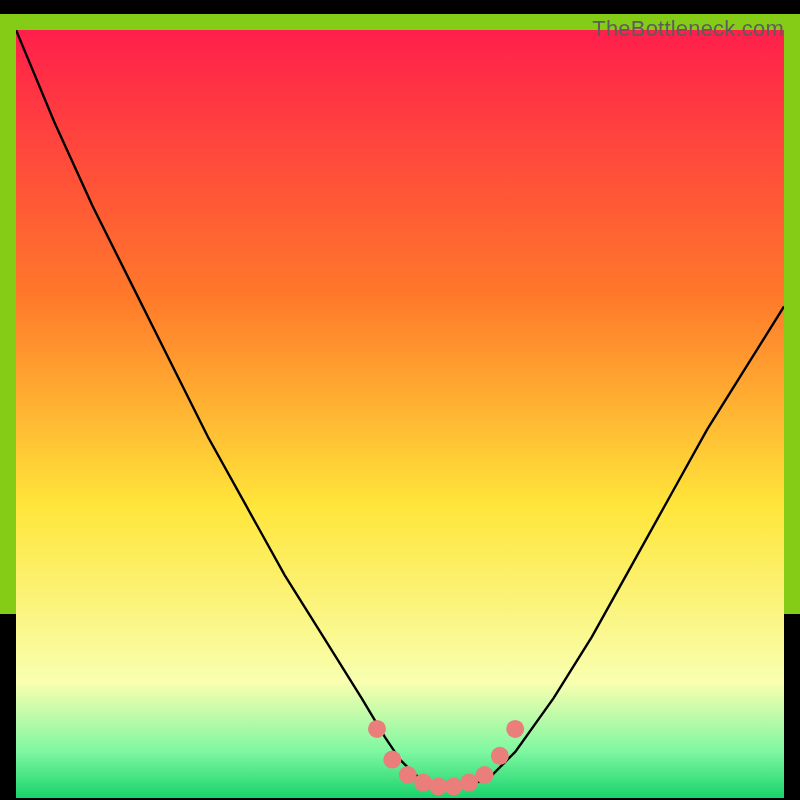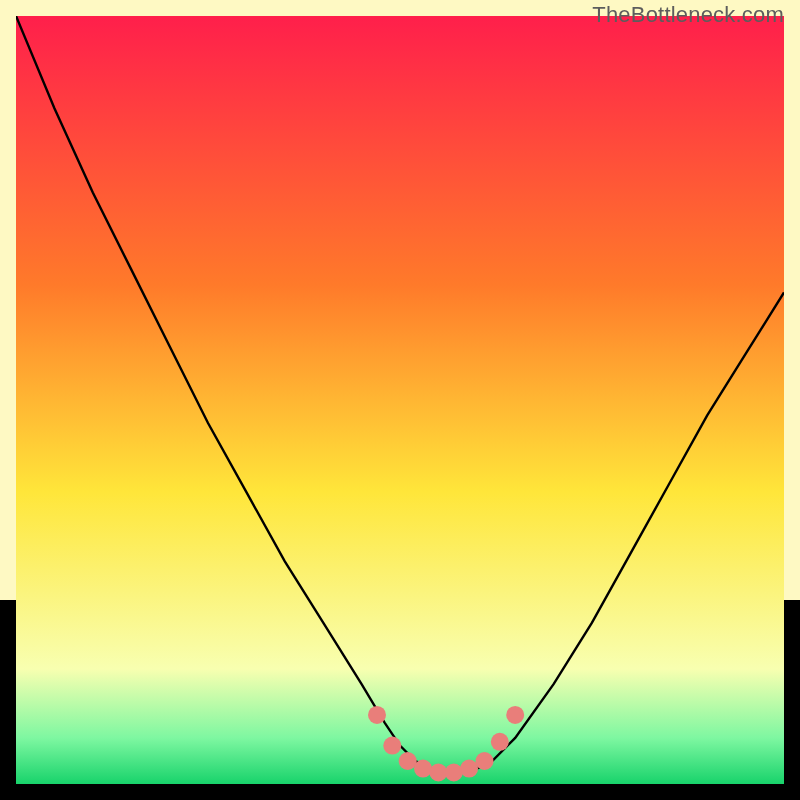--- a/index.html
+++ b/index.html
@@ -6,25 +6,25 @@
     margin: 0;
     padding: 0;
     width: 800px;
     height: 800px;
     overflow: hidden;
     background: #000;
     font-family: Arial, Helvetica, sans-serif;
   }
   .frame {
     position: absolute;
-    top: 0;
+    top: 14px;
     left: 0;
     width: 800px;
     height: 600px;
-    background: #fef9c3;
+    background: #84cc16;
   }
   .plot-area {
     position: absolute;
     top: 16px;
     left: 16px;
     width: 768px;
     height: 768px;
     overflow: hidden;
   }
   .watermark {

